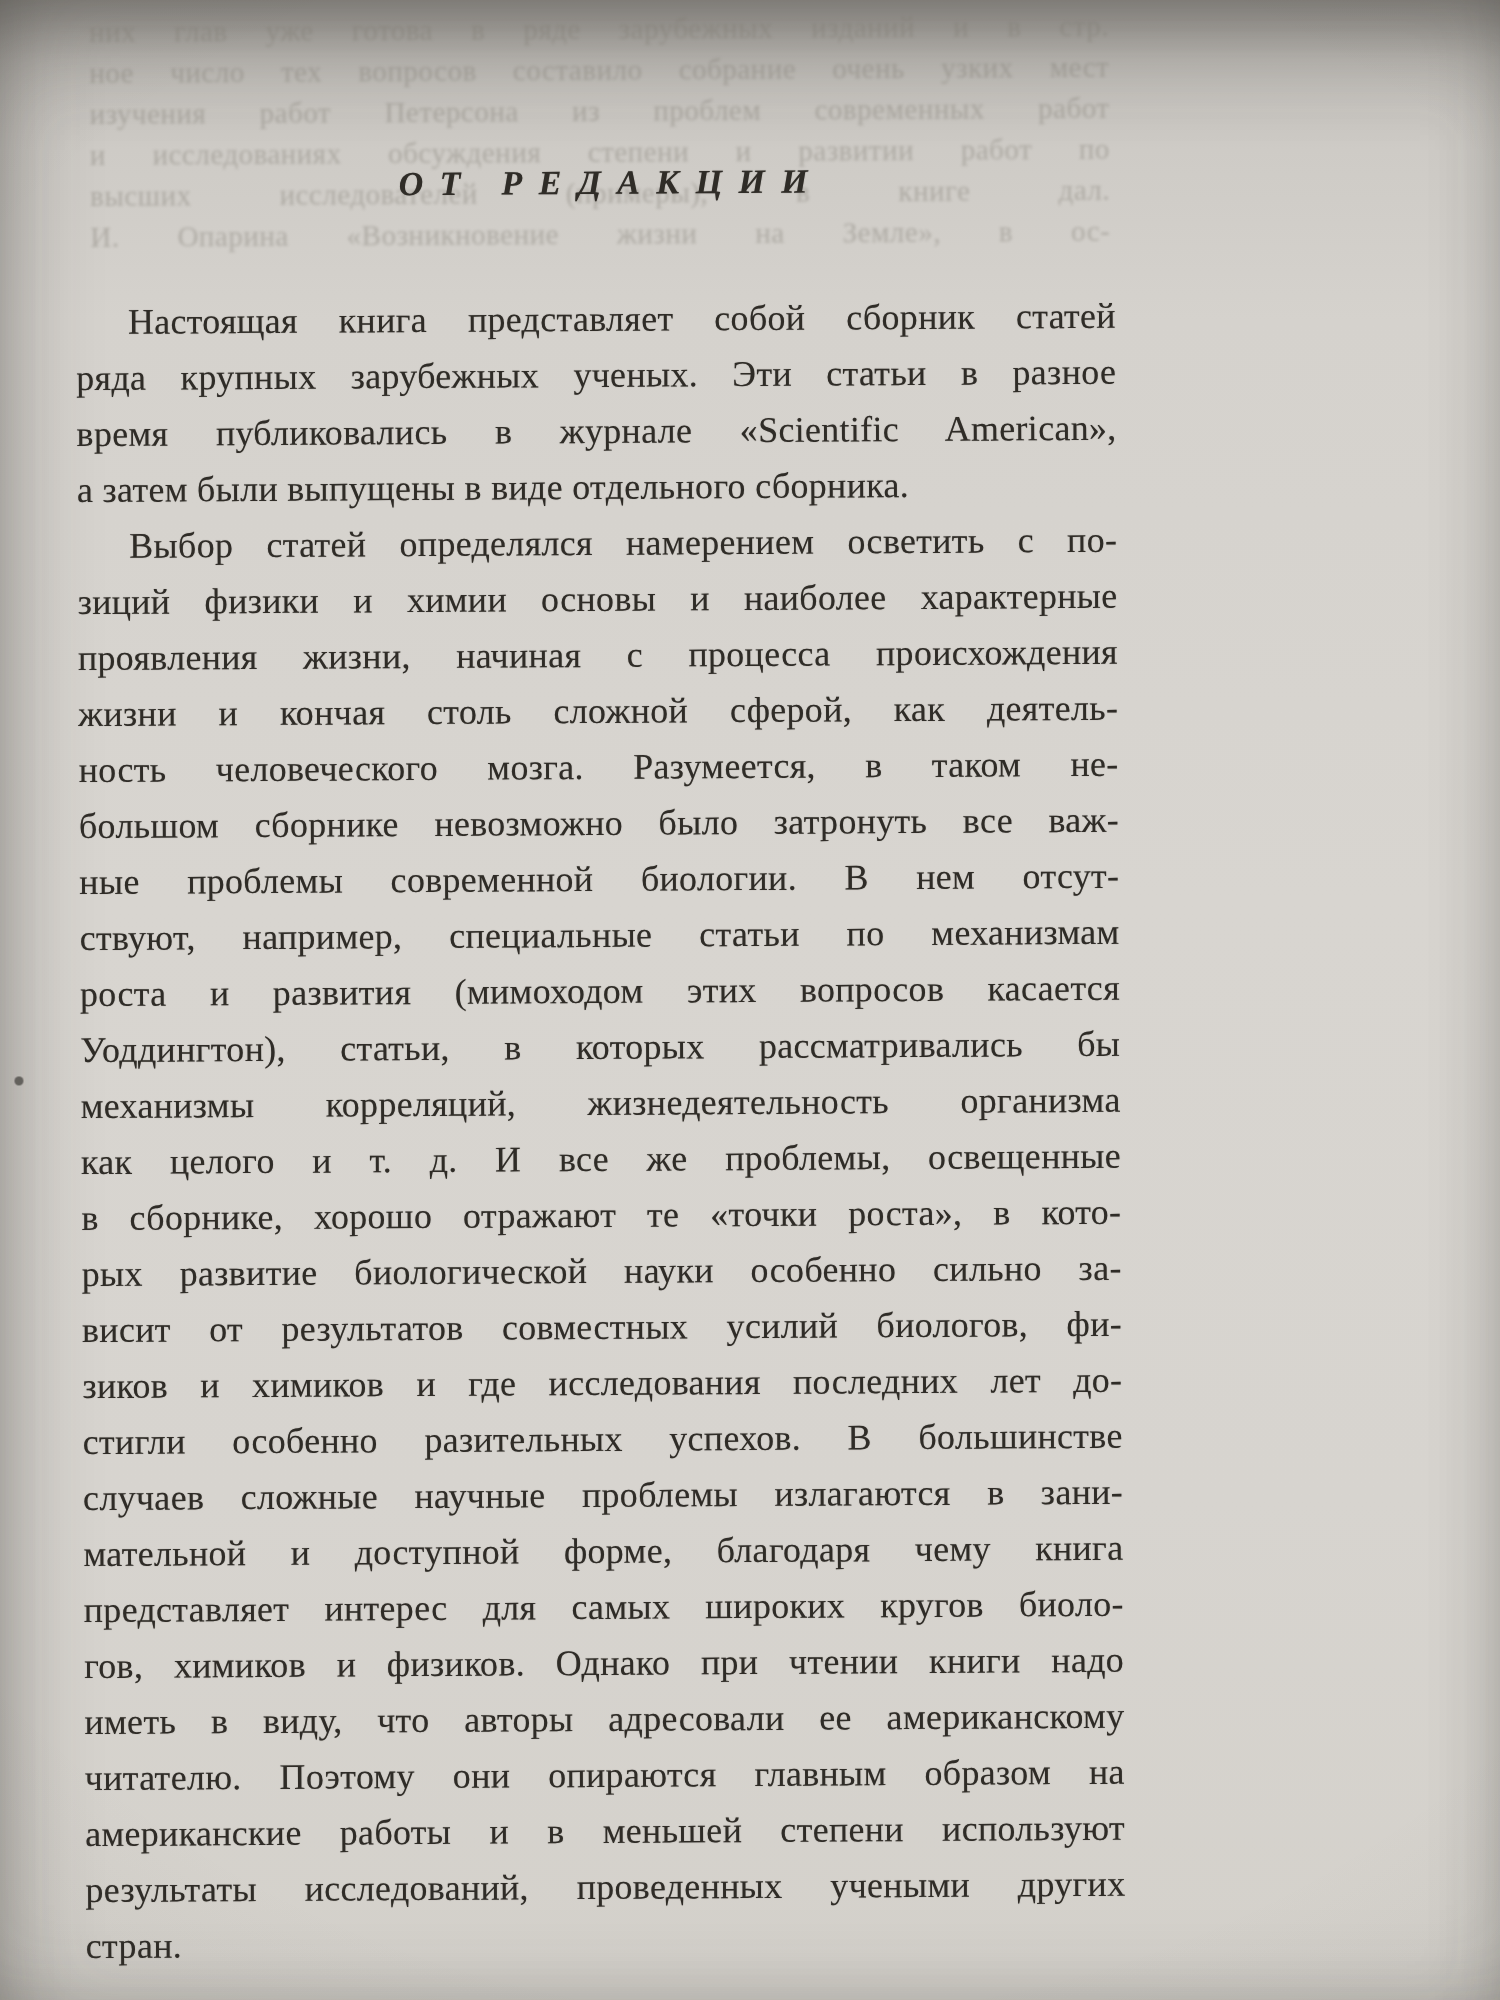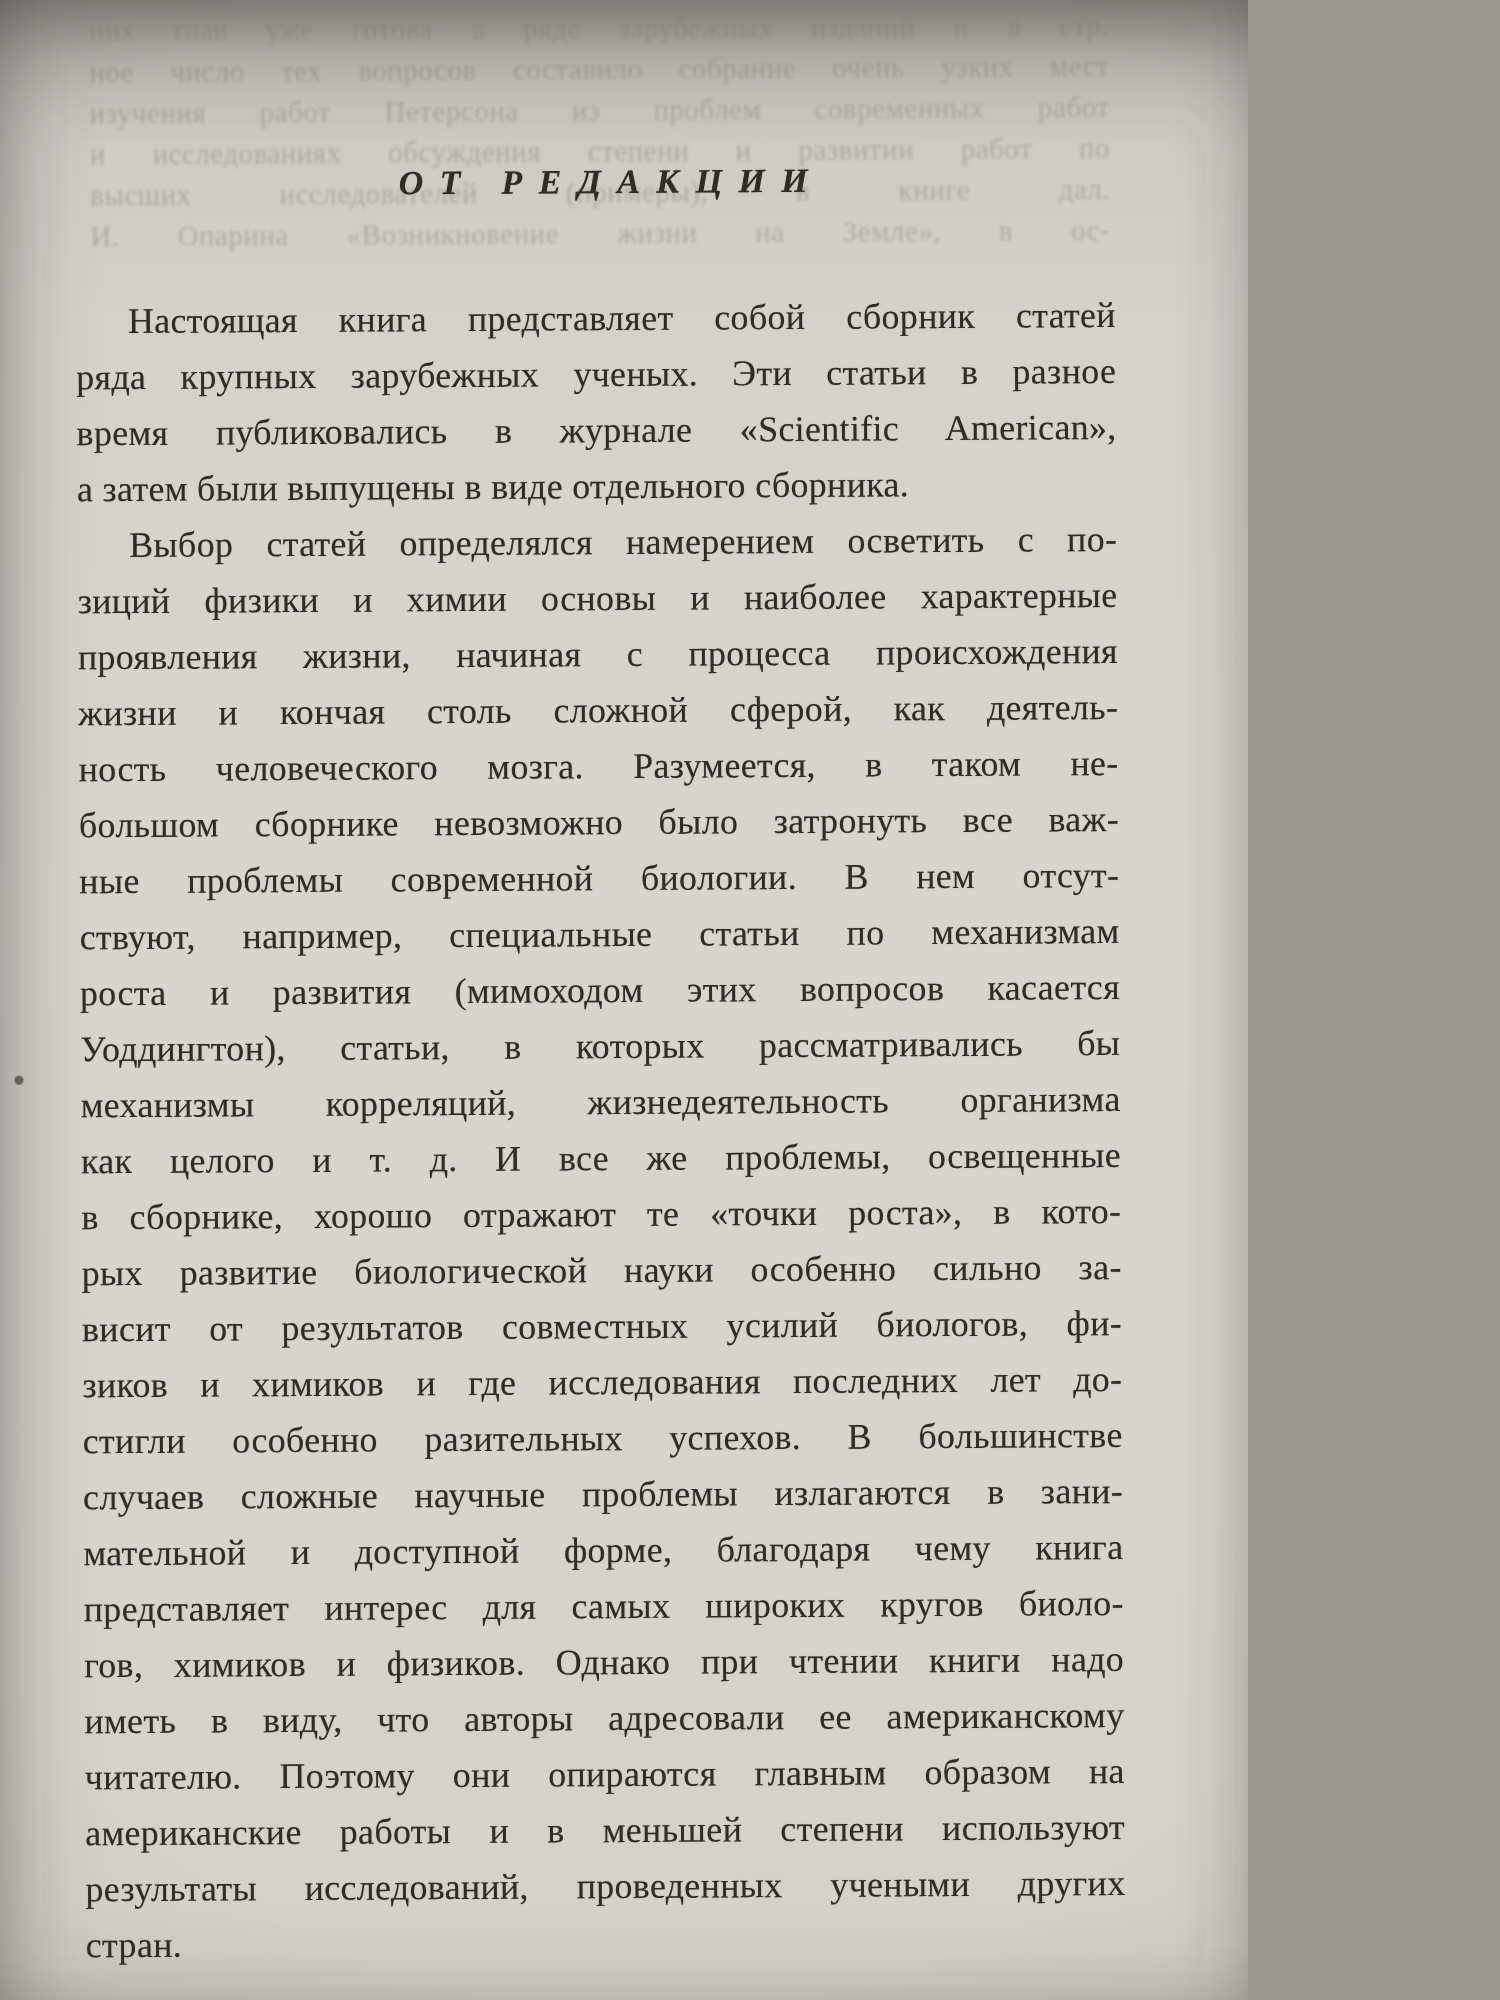--- a/index.html
+++ b/index.html
@@ -2,21 +2,21 @@
 <html><head>
 <meta charset="utf-8">
 <style>
   html, body {
     margin: 0;
     padding: 0;
     background: #9b9893;
   }
   .photo {
     position: relative;
-    width: 1248px;
+    width: 1500px;
     height: 2000px;
     overflow: hidden;
     font-family: "Liberation Serif", "DejaVu Serif", serif;
     background:
       radial-gradient(130% 95% at 52% 48%, rgba(0,0,0,0) 55%, rgba(52,50,46,0.16) 100%),
       linear-gradient(180deg, #aeaba6 0px, #c2bfba 60px, #cecbc6 150px, #d5d2cd 320px, #d8d5d0 900px, #d7d4cf 1500px, #d4d1cb 2000px);
     box-shadow:
       inset 0 70px 100px -40px rgba(50,48,44,0.45),
       inset 55px 0 100px -55px rgba(50,48,44,0.32),
       inset -40px 0 90px -55px rgba(50,48,44,0.20),

